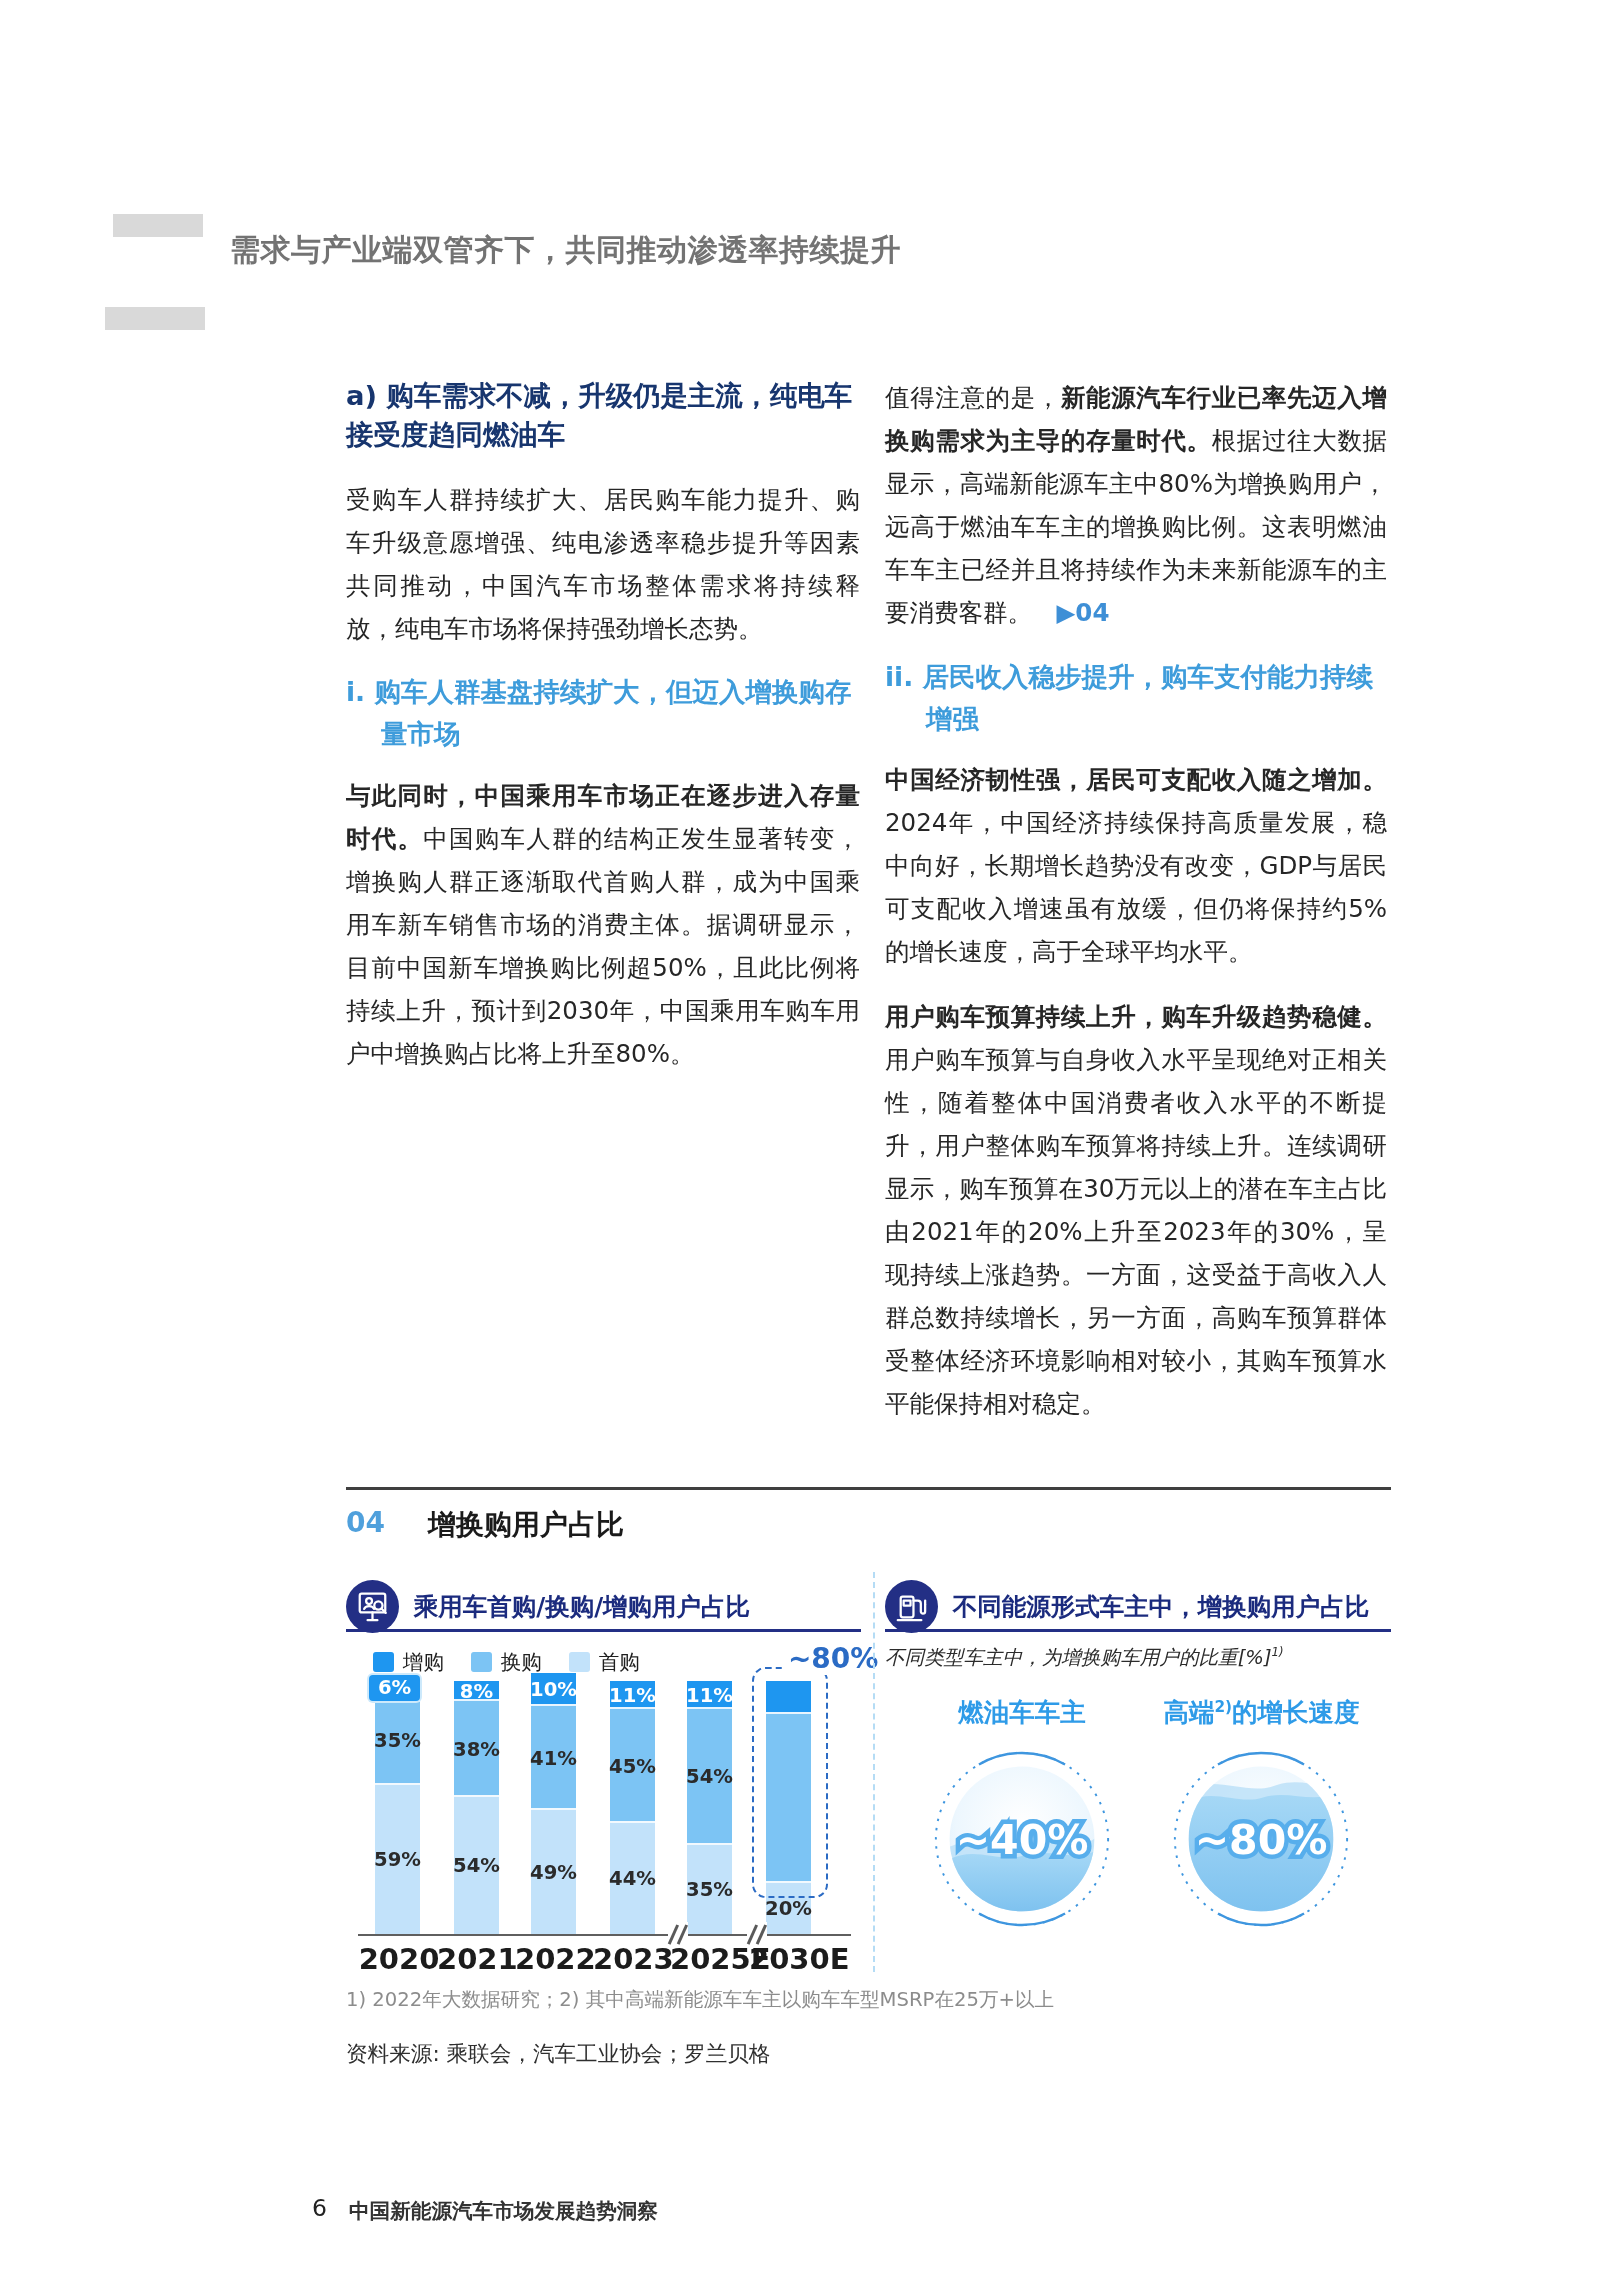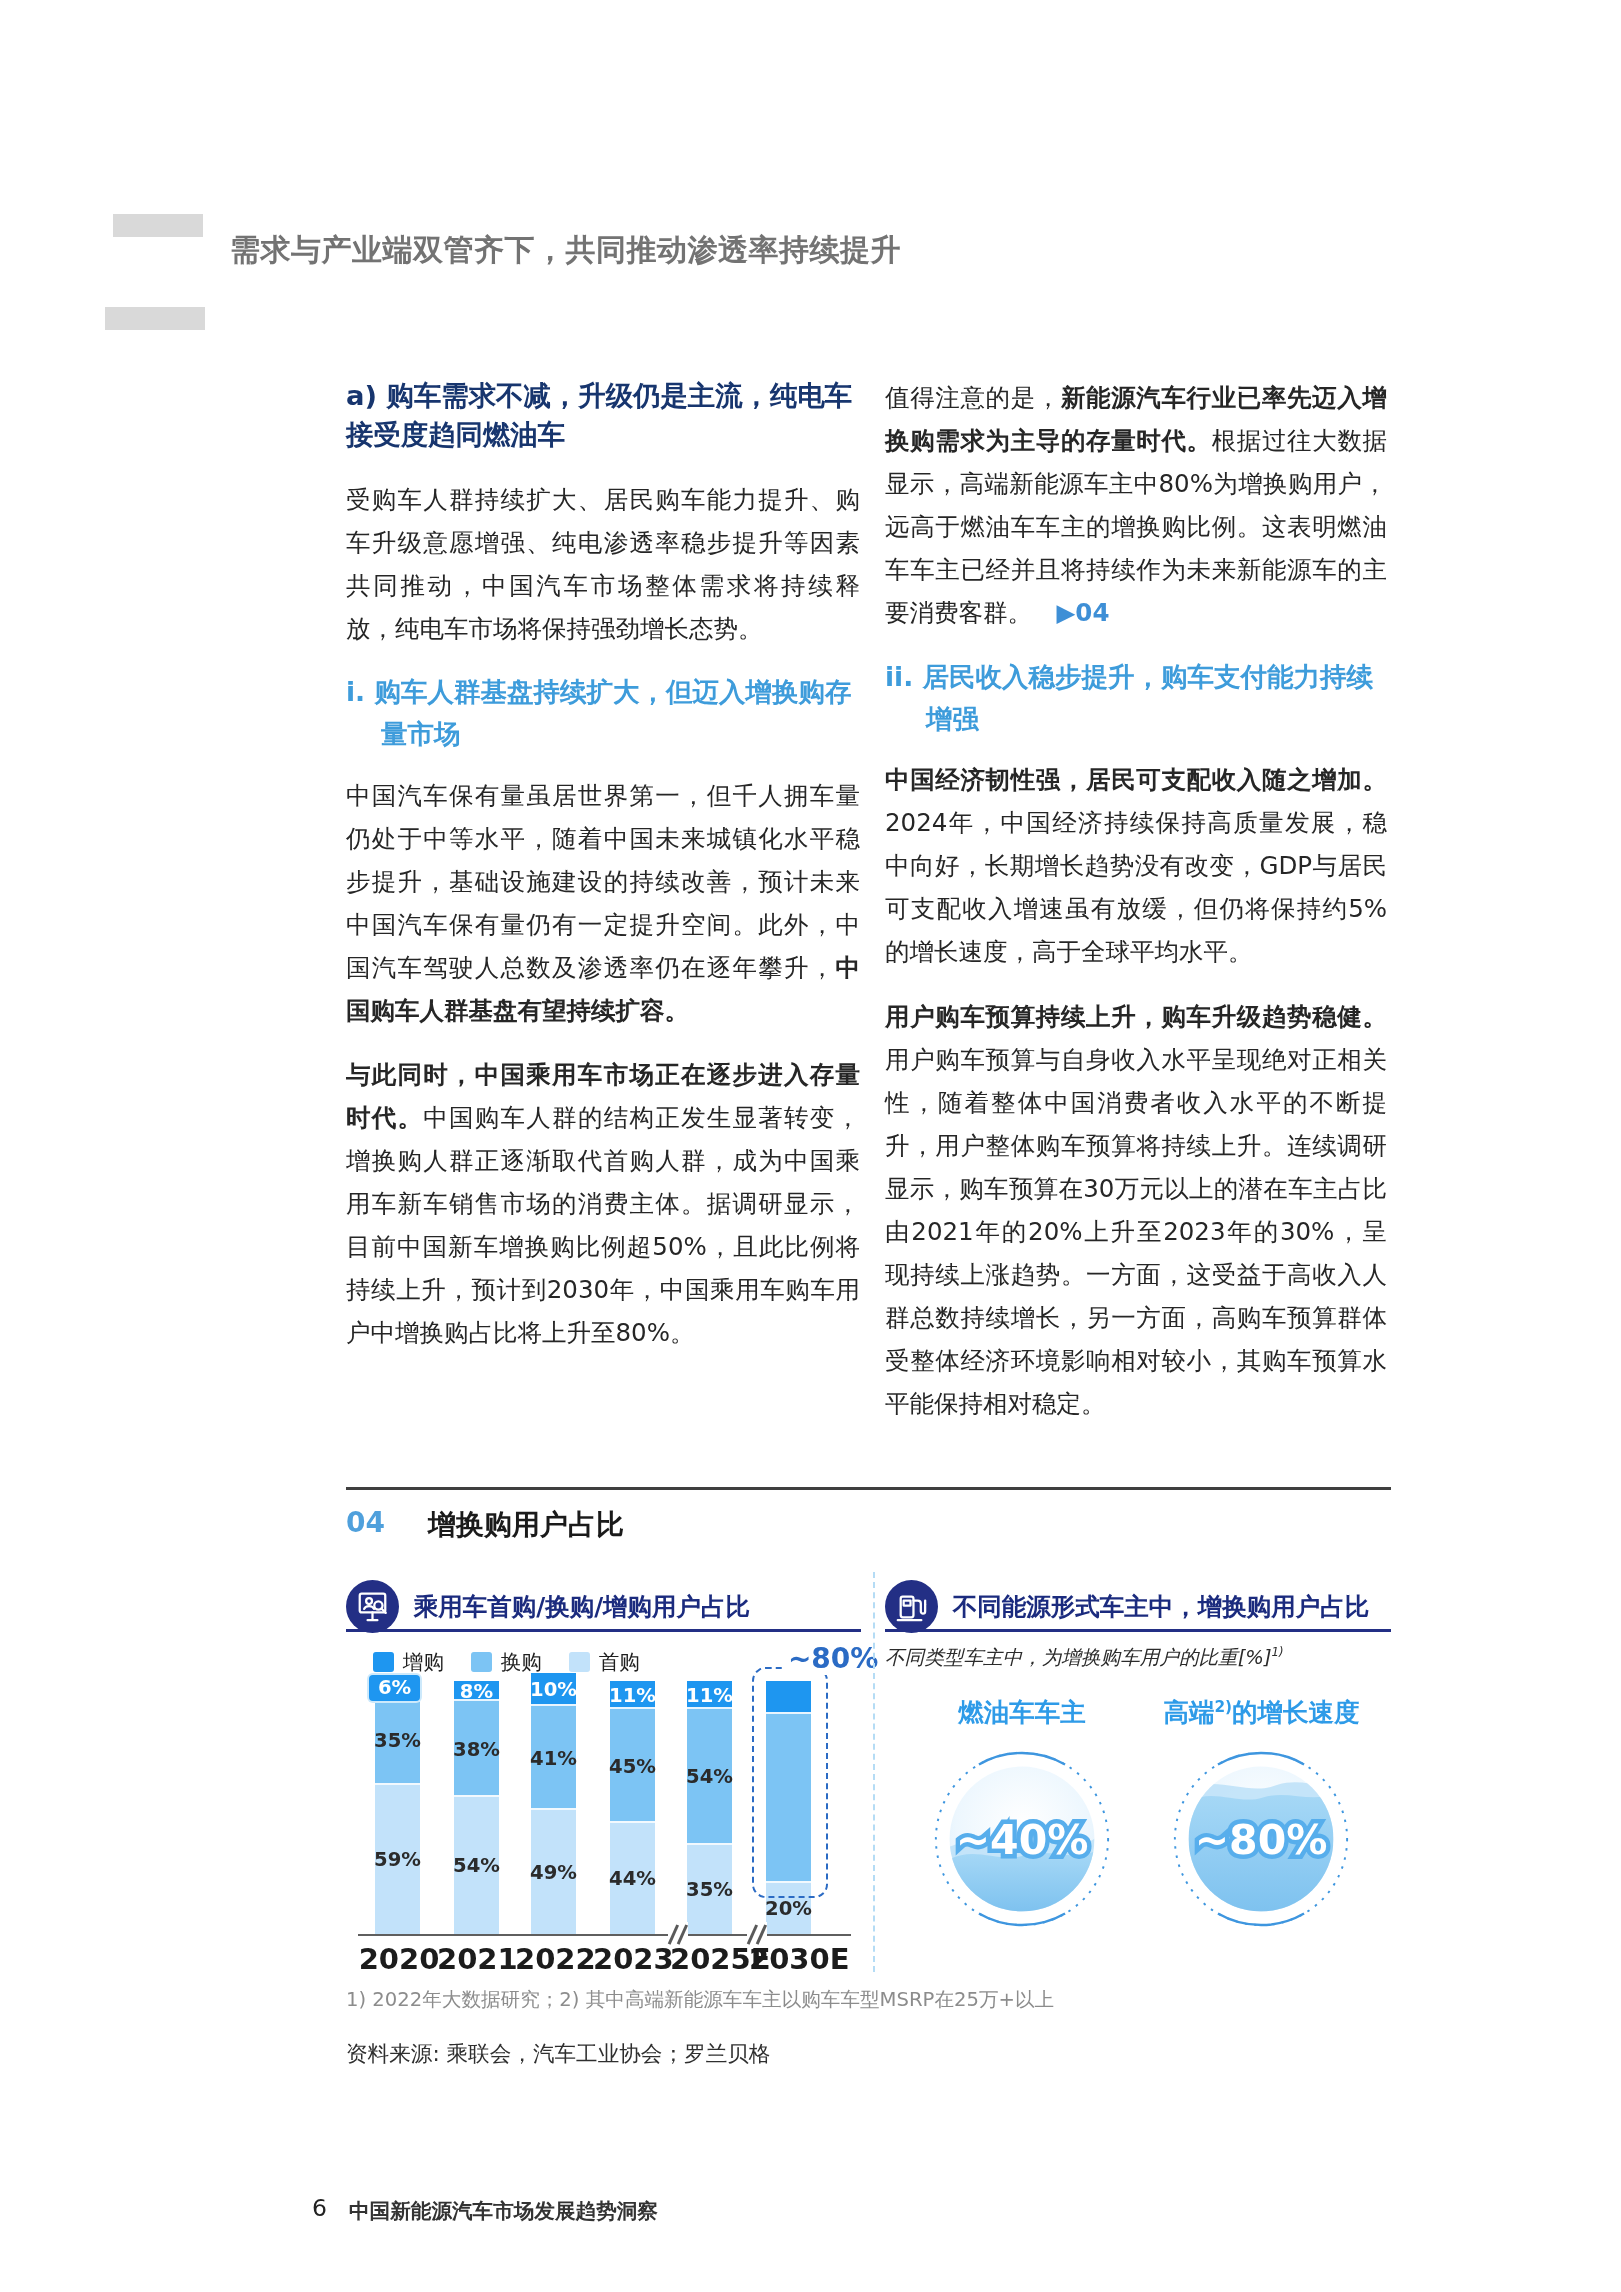--- a/index.html
+++ b/index.html
@@ -76,21 +76,20 @@
 
   <div class="deco-bar" style="left:113px;top:214px;width:90px;height:22.5px;"></div>
   <div class="deco-bar" style="left:105px;top:307px;width:100px;height:22.5px;"></div>
 
   <h1 class="page-title">需求与产业端双管齐下，共同推动渗透率持续提升</h1>
 
   <div class="col col-left">
     <div class="h-a">a) 购车需求不减，升级仍是主流，纯电车接受度趋同燃油车</div>
     <div class="p"><span>受购车人群持续扩大、居民购车能力提升、购车升级意愿增强、纯电渗透率稳步提升等因素共同推动，中国汽车市场整体需求将持续释放，纯电车市场将保持强劲增长态势。</span></div>
     <div class="h-rom">i. 购车人群基盘持续扩大，但迈入增换购存量市场</div>
-    <div class="p"><span>中国汽车保有量虽居世界第一，但千人拥车量仍处于中等水平，随着中国未来城镇化水平稳步提升，基础设施建设的持续改善，预计未来中国汽车保有量仍有一定提升空间。此外，中国汽车驾驶人总数及渗透率仍在逐年攀升，</span><span class="b">中国购车人群基盘有望持续扩容。</span></div>
     <div class="p"><span class="b">与此同时，中国乘用车市场正在逐步进入存量时代。</span><span>中国购车人群的结构正发生显著转变，增换购人群正逐渐取代首购人群，成为中国乘用车新车销售市场的消费主体。据调研显示，目前中国新车增换购比例超50%，且此比例将持续上升，预计到2030年，中国乘用车购车用户中增换购占比将上升至80%。</span></div>
   </div>
 
   <div class="col col-right">
     <div class="p"><span>值得注意的是，</span><span class="b">新能源汽车行业已率先迈入增换购需求为主导的存量时代。</span><span>根据过往大数据显示，高端新能源车主中80%为增换购用户，远高于燃油车车主的增换购比例。这表明燃油车车主已经并且将持续作为未来新能源车的主要消费客群。　</span><span class="link">▶04</span></div>
     <div class="h-rom ii">ii. 居民收入稳步提升，购车支付能力持续增强</div>
     <div class="p"><span class="b">中国经济韧性强，居民可支配收入随之增加。</span><span>2024年，中国经济持续保持高质量发展，稳中向好，长期增长趋势没有改变，GDP与居民可支配收入增速虽有放缓，但仍将保持约5%的增长速度，高于全球平均水平。</span></div>
     <div class="p"><span class="b">用户购车预算持续上升，购车升级趋势稳健。</span><span>用户购车预算与自身收入水平呈现绝对正相关性，随着整体中国消费者收入水平的不断提升，用户整体购车预算将持续上升。连续调研显示，购车预算在30万元以上的潜在车主占比由2021年的20%上升至2023年的30%，呈现持续上涨趋势。一方面，这受益于高收入人群总数持续增长，另一方面，高购车预算群体受整体经济环境影响相对较小，其购车预算水平能保持相对稳定。</span></div>
   </div>
 

